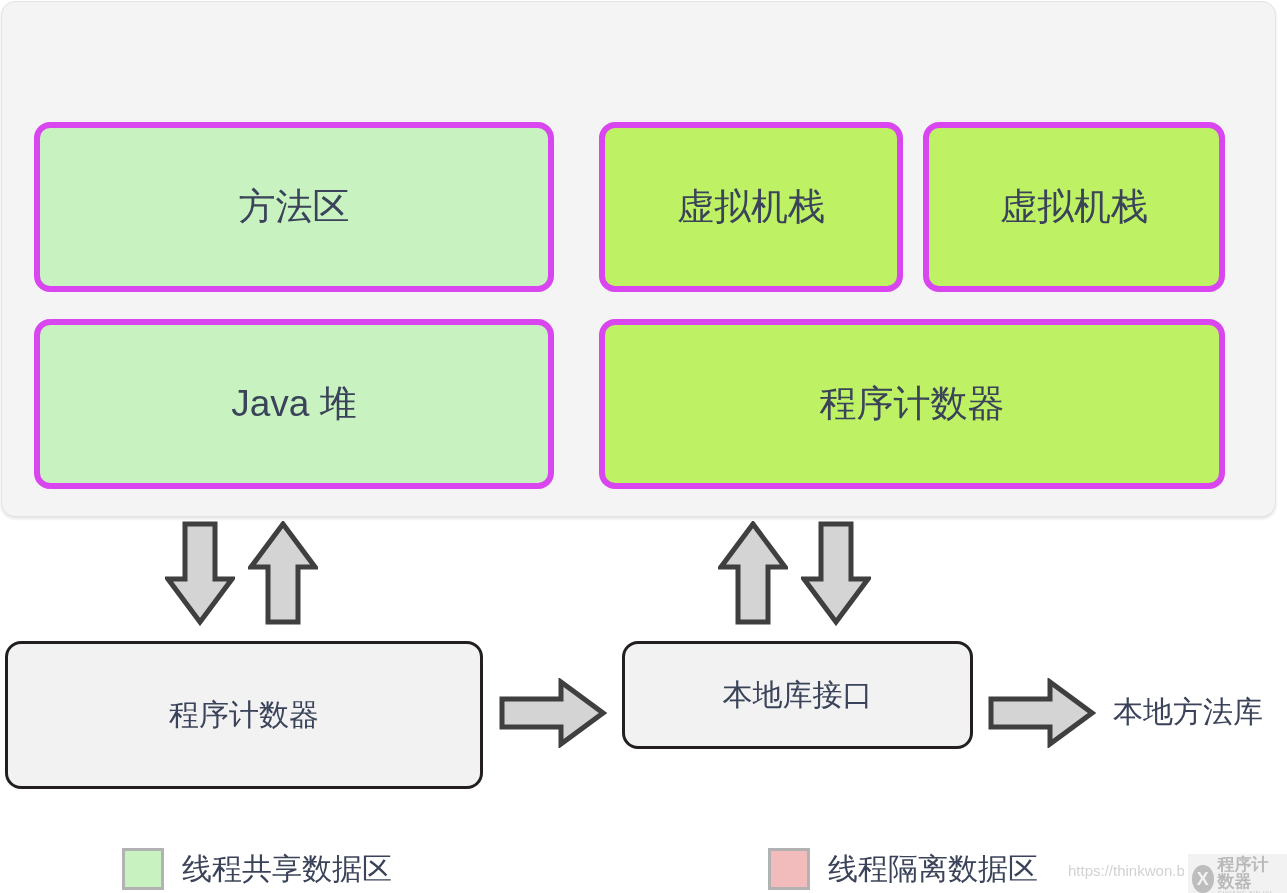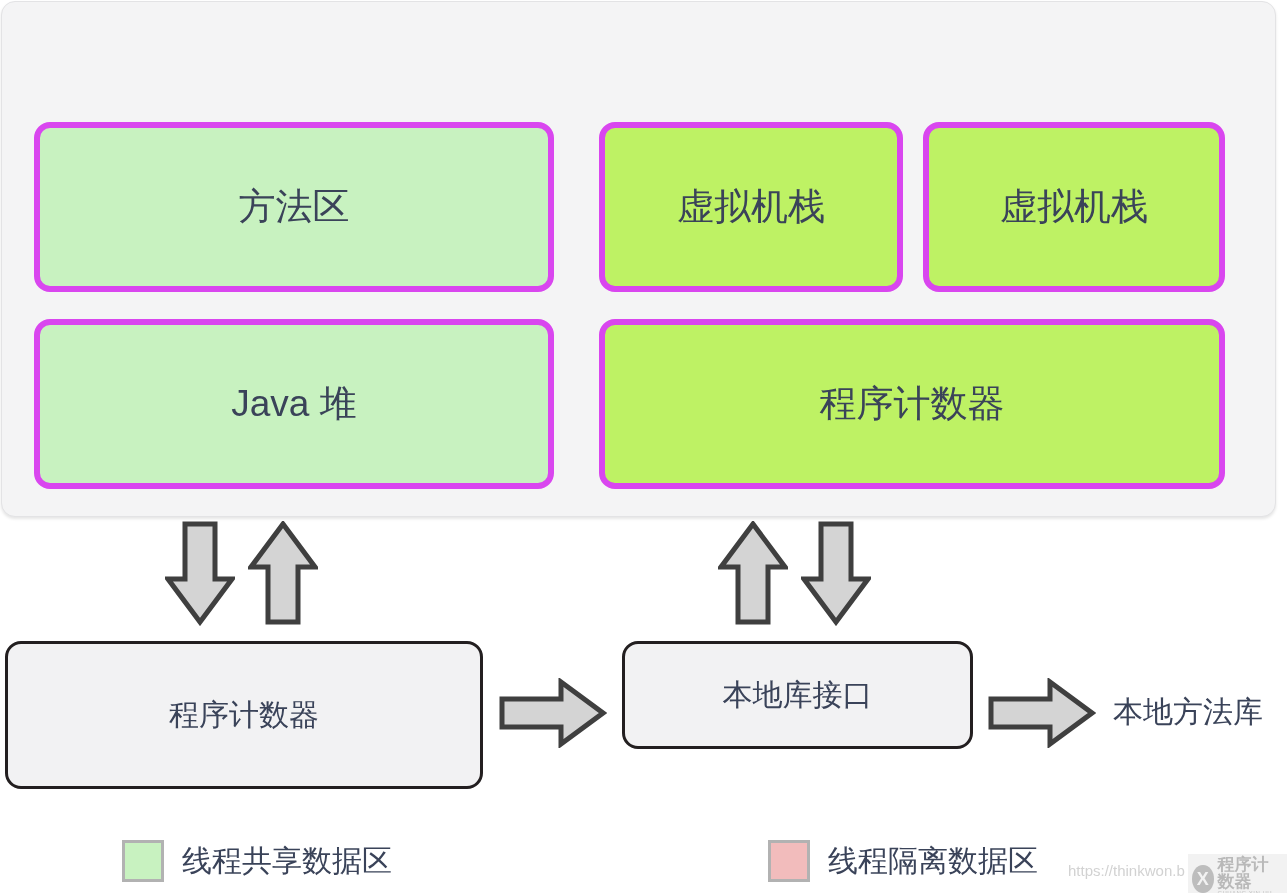--- a/index.html
+++ b/index.html
@@ -99,20 +99,21 @@
     font-size: 30px;
     color: #3a4359;
     white-space: nowrap;
   }
 
   
   .legend-item {
     position: absolute;
     display: flex;
     align-items: center;
+    margin-top: 8px;
   }
   #legend-shared   { left: 122px; top: 840px; }
   #legend-isolated { left: 768px; top: 840px; }
 
   .legend-swatch {
     width: 42px;
     height: 42px;
     border: 3px solid #b2b2b2;
     box-sizing: border-box;
   }

